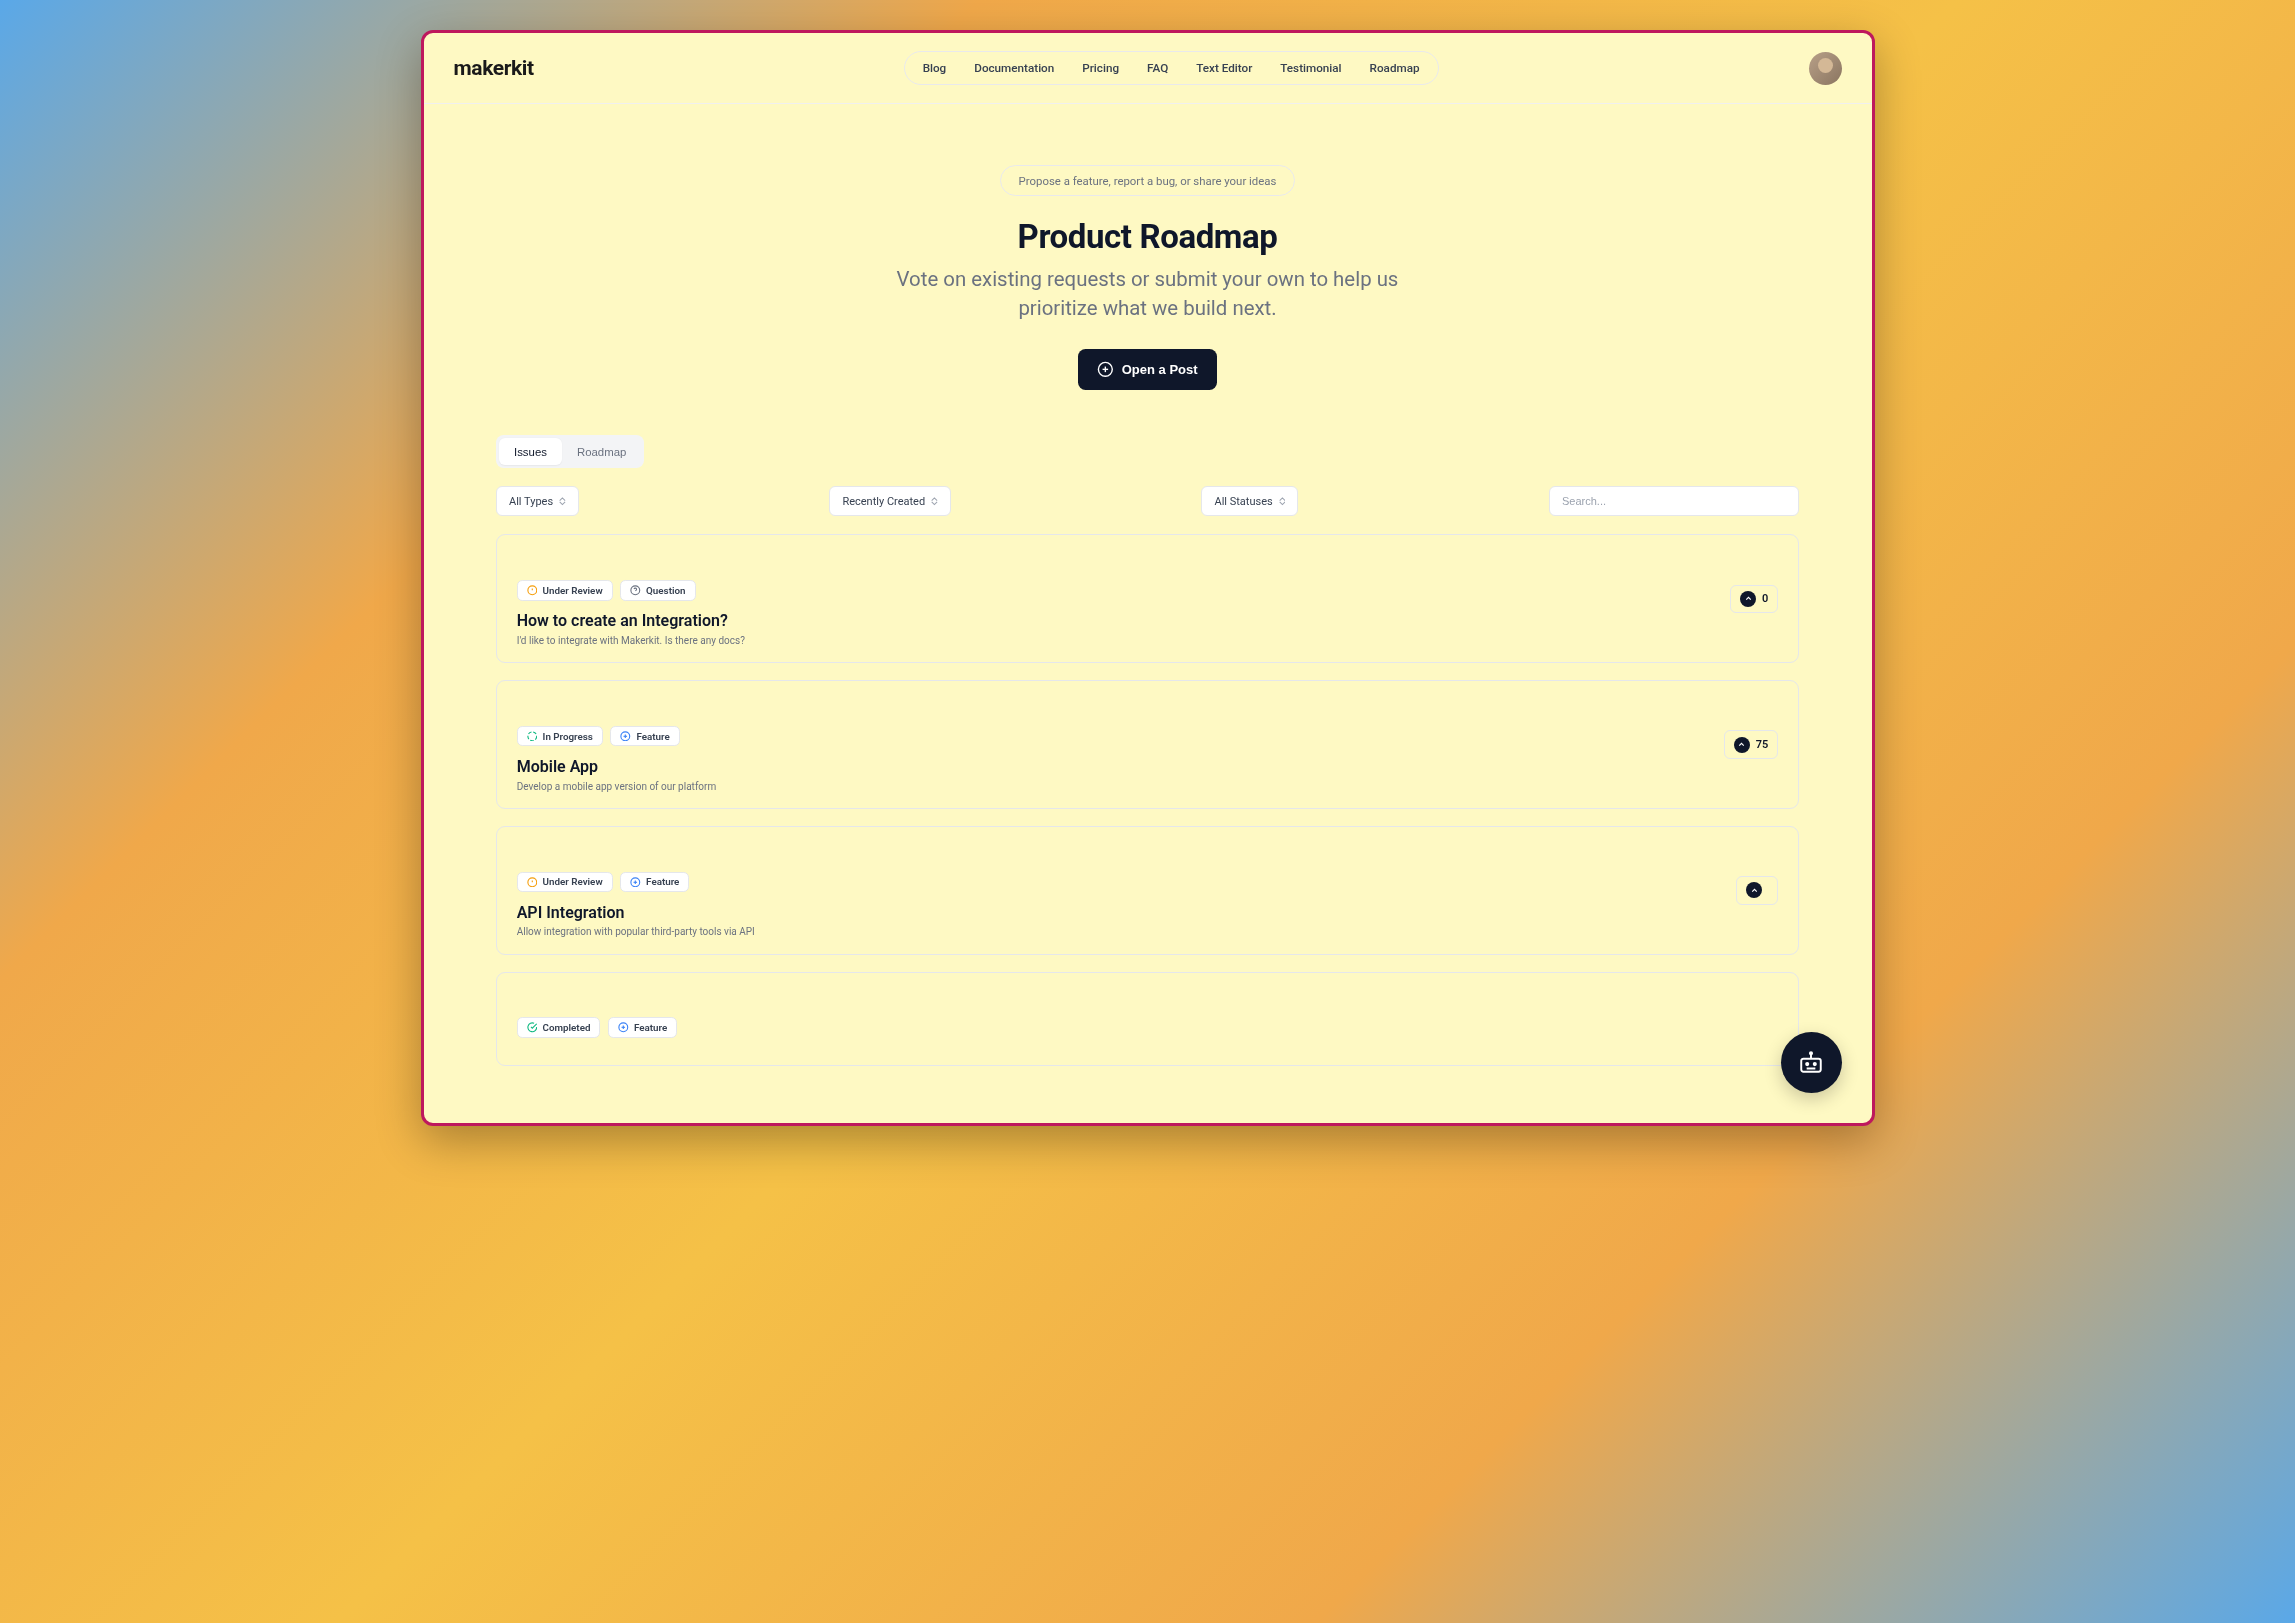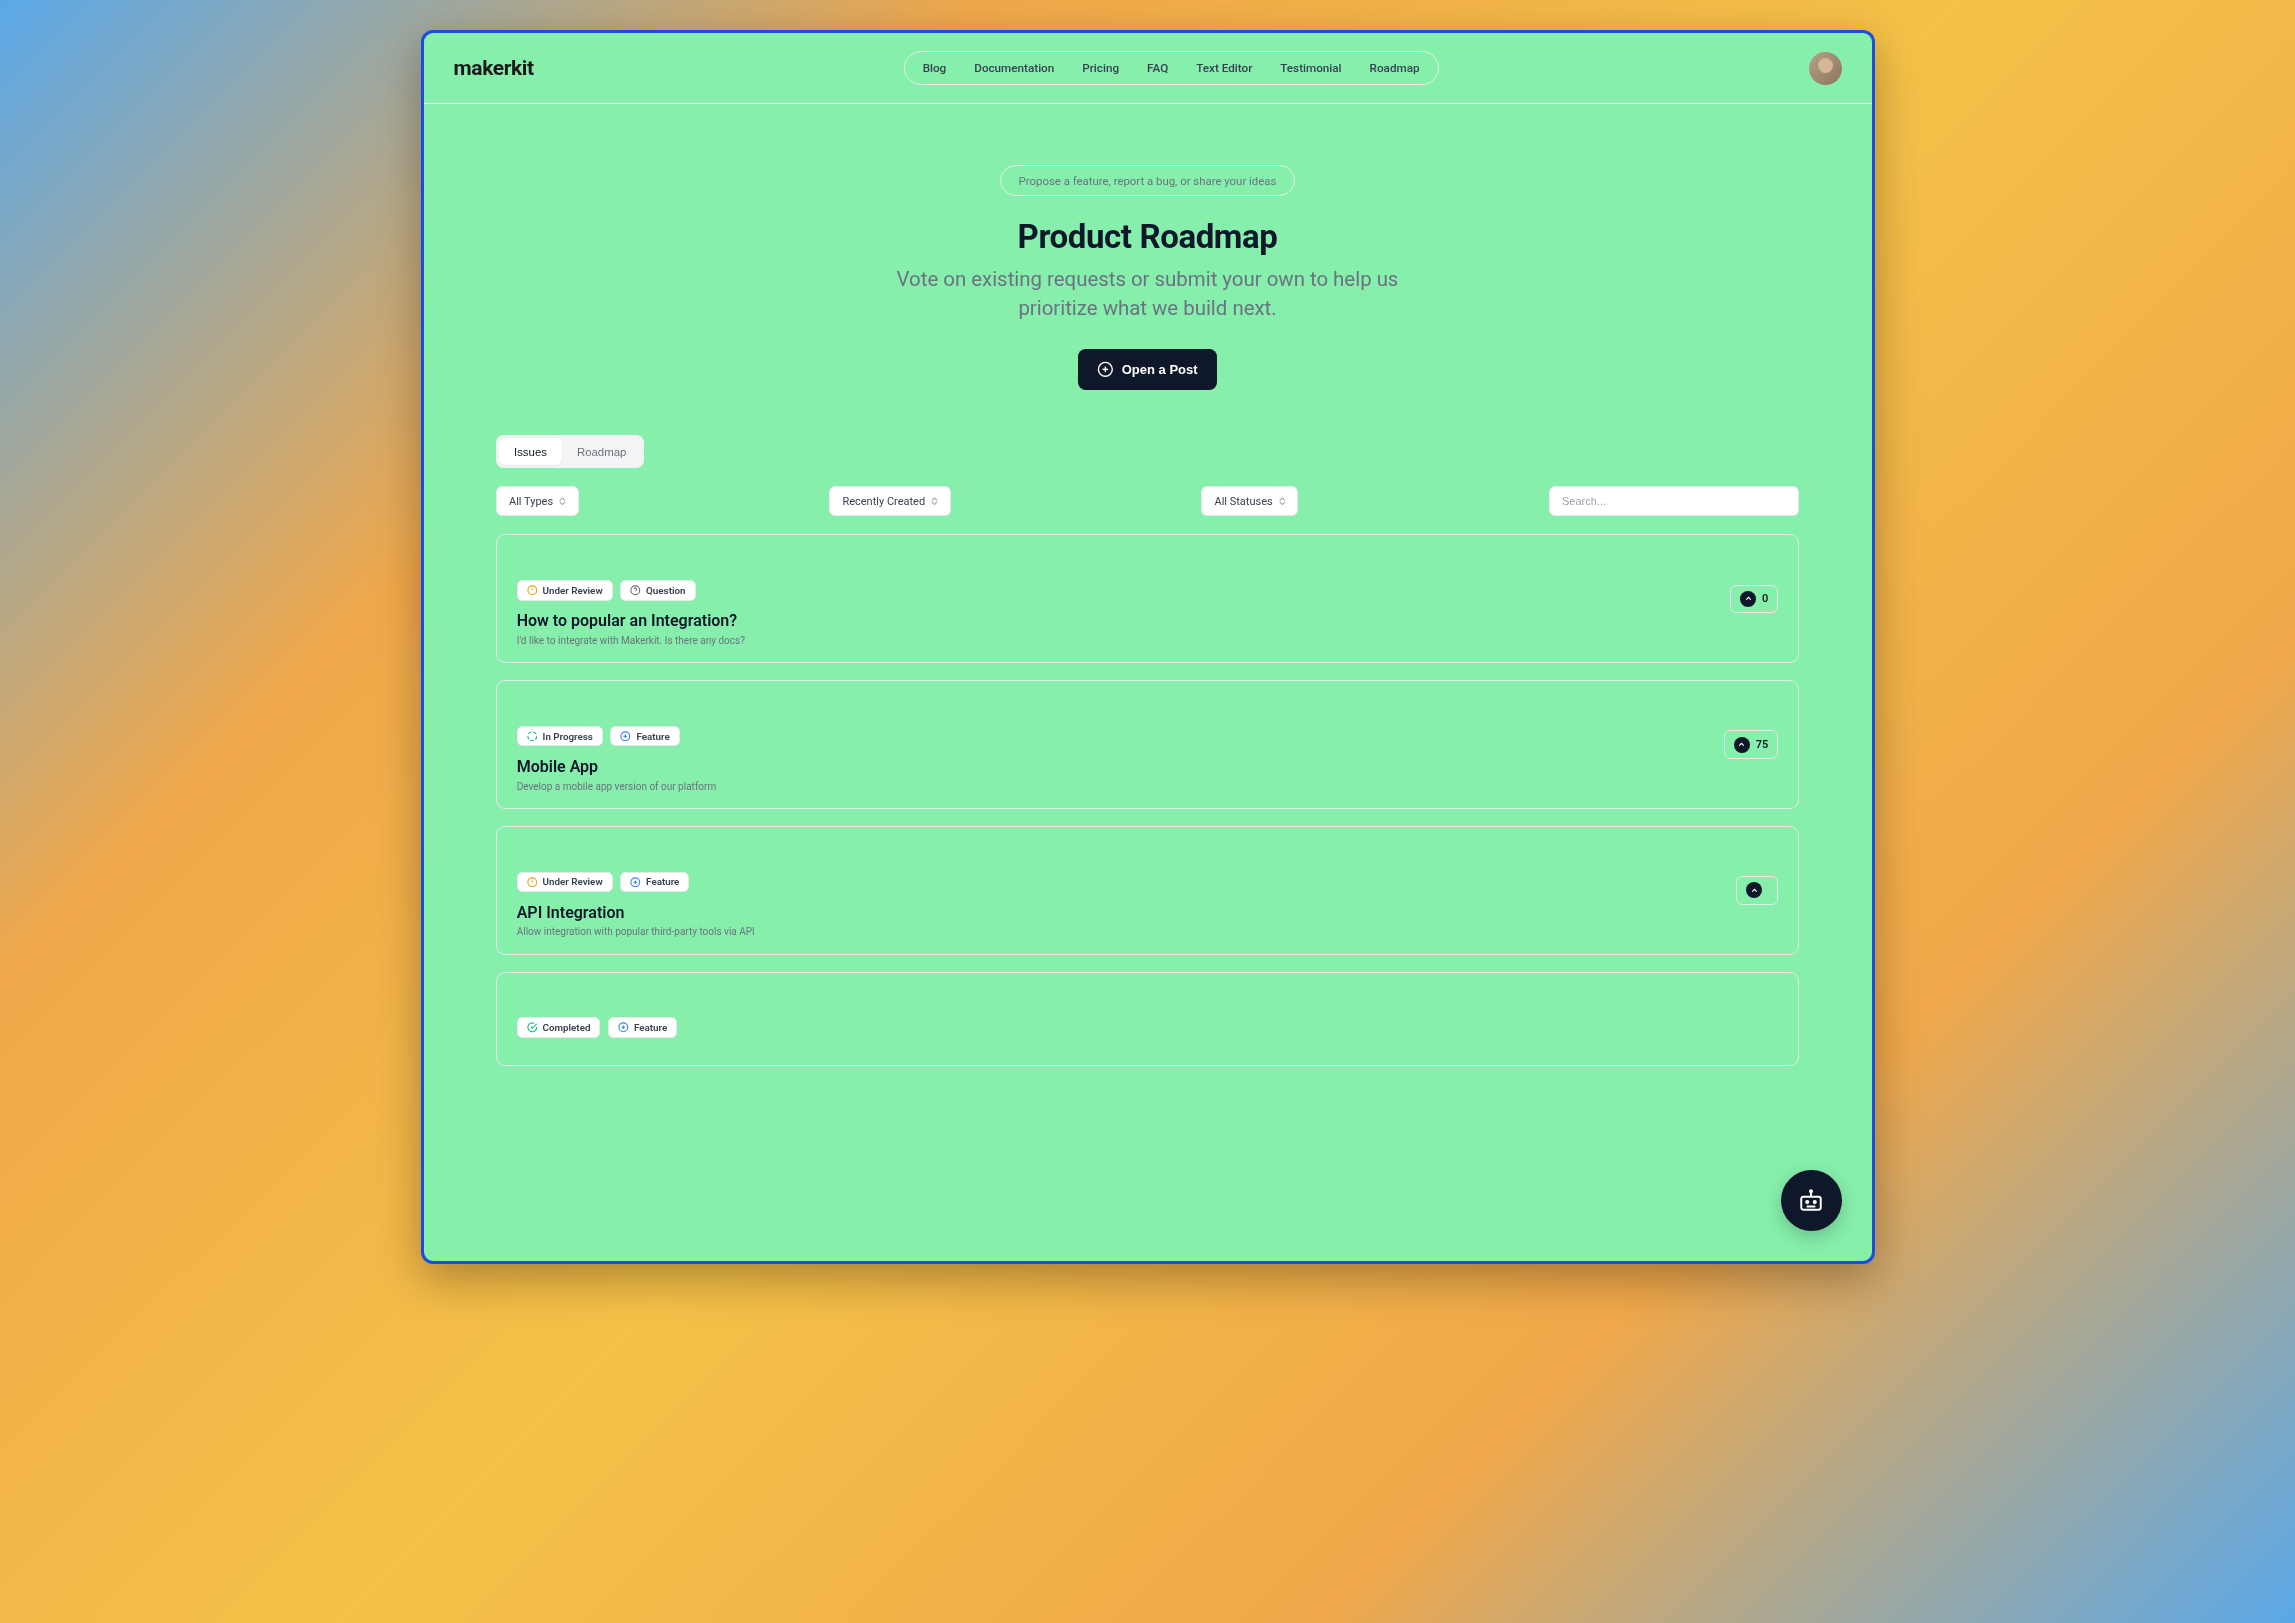--- a/index.html
+++ b/index.html
@@ -12,29 +12,29 @@
       font-family: -apple-system, BlinkMacSystemFont, 'Segoe UI', Roboto, Helvetica, Arial, sans-serif;
       background: linear-gradient(135deg, #5aa8e8 0%, #f0a84a 25%, #f5c147 50%, #f0a84a 75%, #5aa8e8 100%);
       min-height: 100vh;
       padding: 30px;
       display: flex;
       align-items: flex-start;
       justify-content: center;
     }
 
     .window {
-      background: #86efac;
+      background: #fef9c3;
       border-radius: 12px;
       width: 100%;
       max-width: 1454px;
-      height: 1234px;
+      height: 1096px;
       overflow: hidden;
       box-shadow: 0 15px 45px rgba(0,0,0,0.3);
       position: relative;
-      border: 3px solid #1d4ed8;
+      border: 3px solid #be185d;
     }
 
     .header {
       display: flex;
       align-items: center;
       justify-content: space-between;
       padding: 18px 30px;
       border-bottom: 0.8px solid #f0f0f0;
     }
 
@@ -387,21 +387,21 @@
           </span>
           <span class="badge">
             <svg class="icon" width="10.6" height="10.6" viewBox="0 0 24 24" fill="none" stroke="#6b7280" stroke-width="2.5">
                 <circle cx="12" cy="12" r="10"></circle>
                 <path d="M9.09 9a3 3 0 0 1 5.83 1c0 2-3 3-3 3"></path>
                 <line x1="12" y1="17" x2="12.01" y2="17"></line>
               </svg>
             <span>Question</span>
           </span>
         </div>
-        <h3 class="card-title">How to popular an Integration?</h3>
+        <h3 class="card-title">How to create an Integration?</h3>
         <p class="card-desc">I'd like to integrate with Makerkit. Is there any docs?</p>
       </div>
       <div class="votes">
         <span class="vote-icon">
           <svg width="9" height="9" viewBox="0 0 24 24" fill="none" stroke="#ffffff" stroke-width="3">
               <polyline points="18 15 12 9 6 15"></polyline>
             </svg>
         </span>
         <span class="vote-count">0</span>
       </div>

